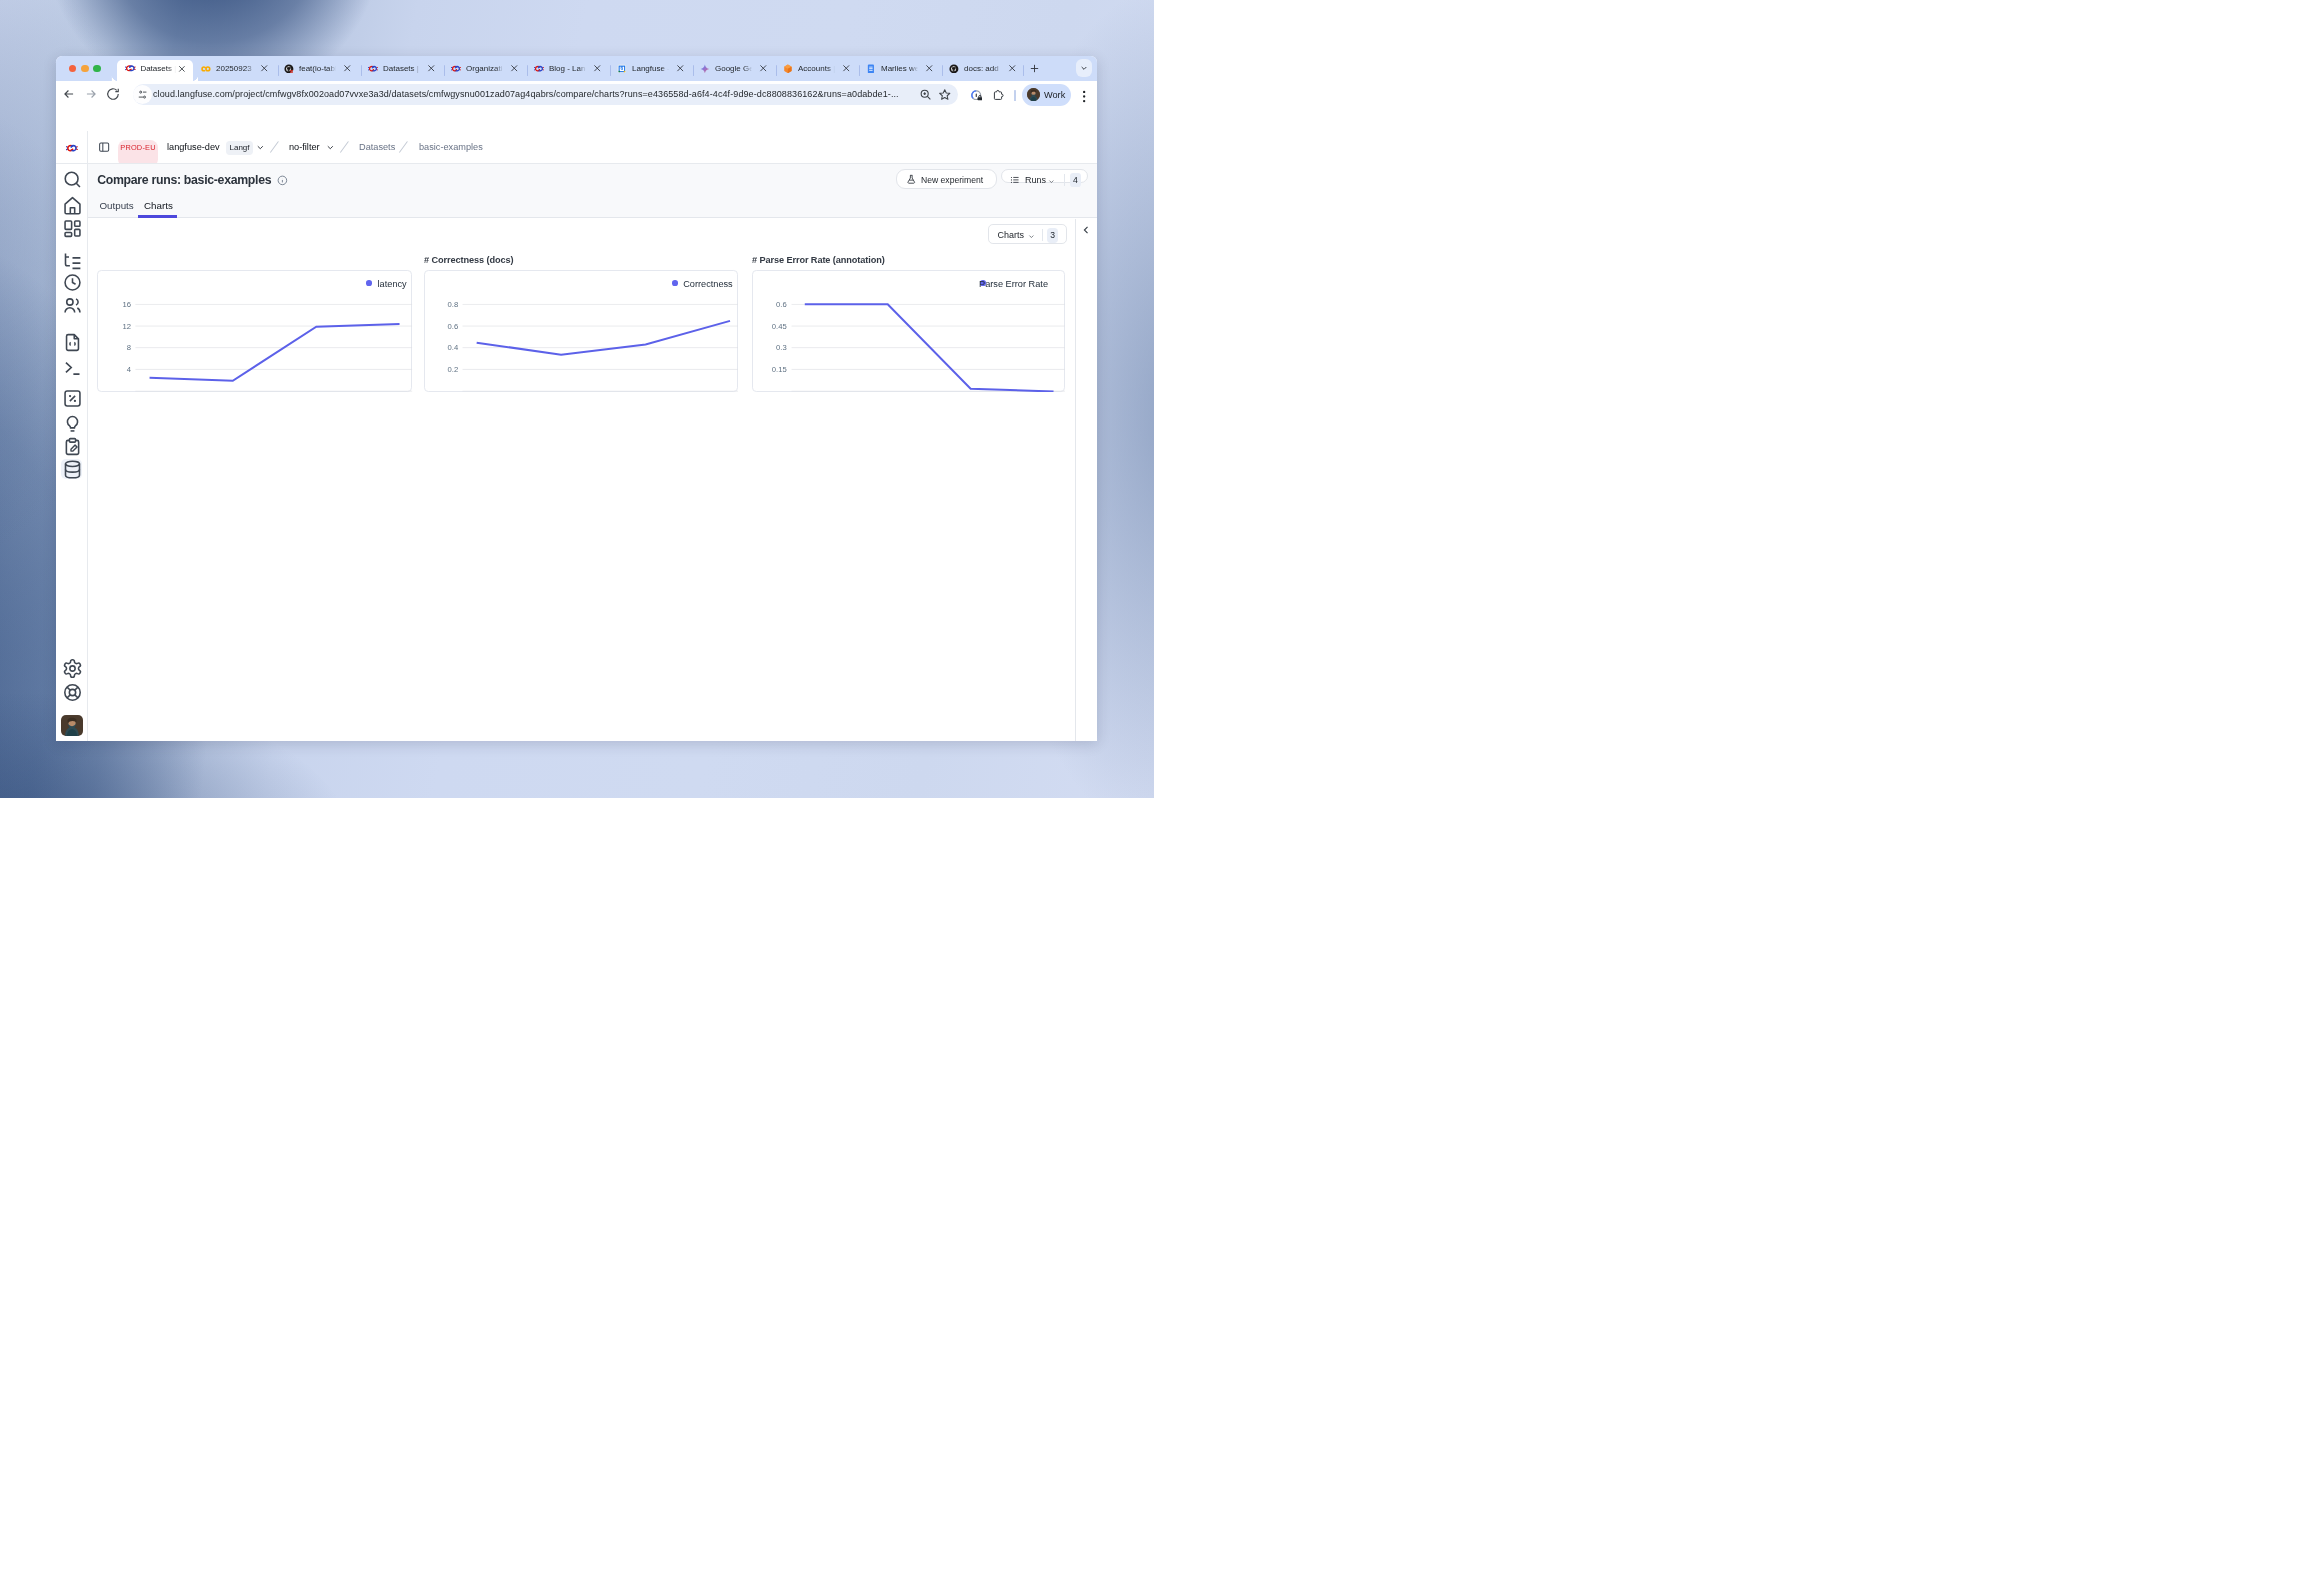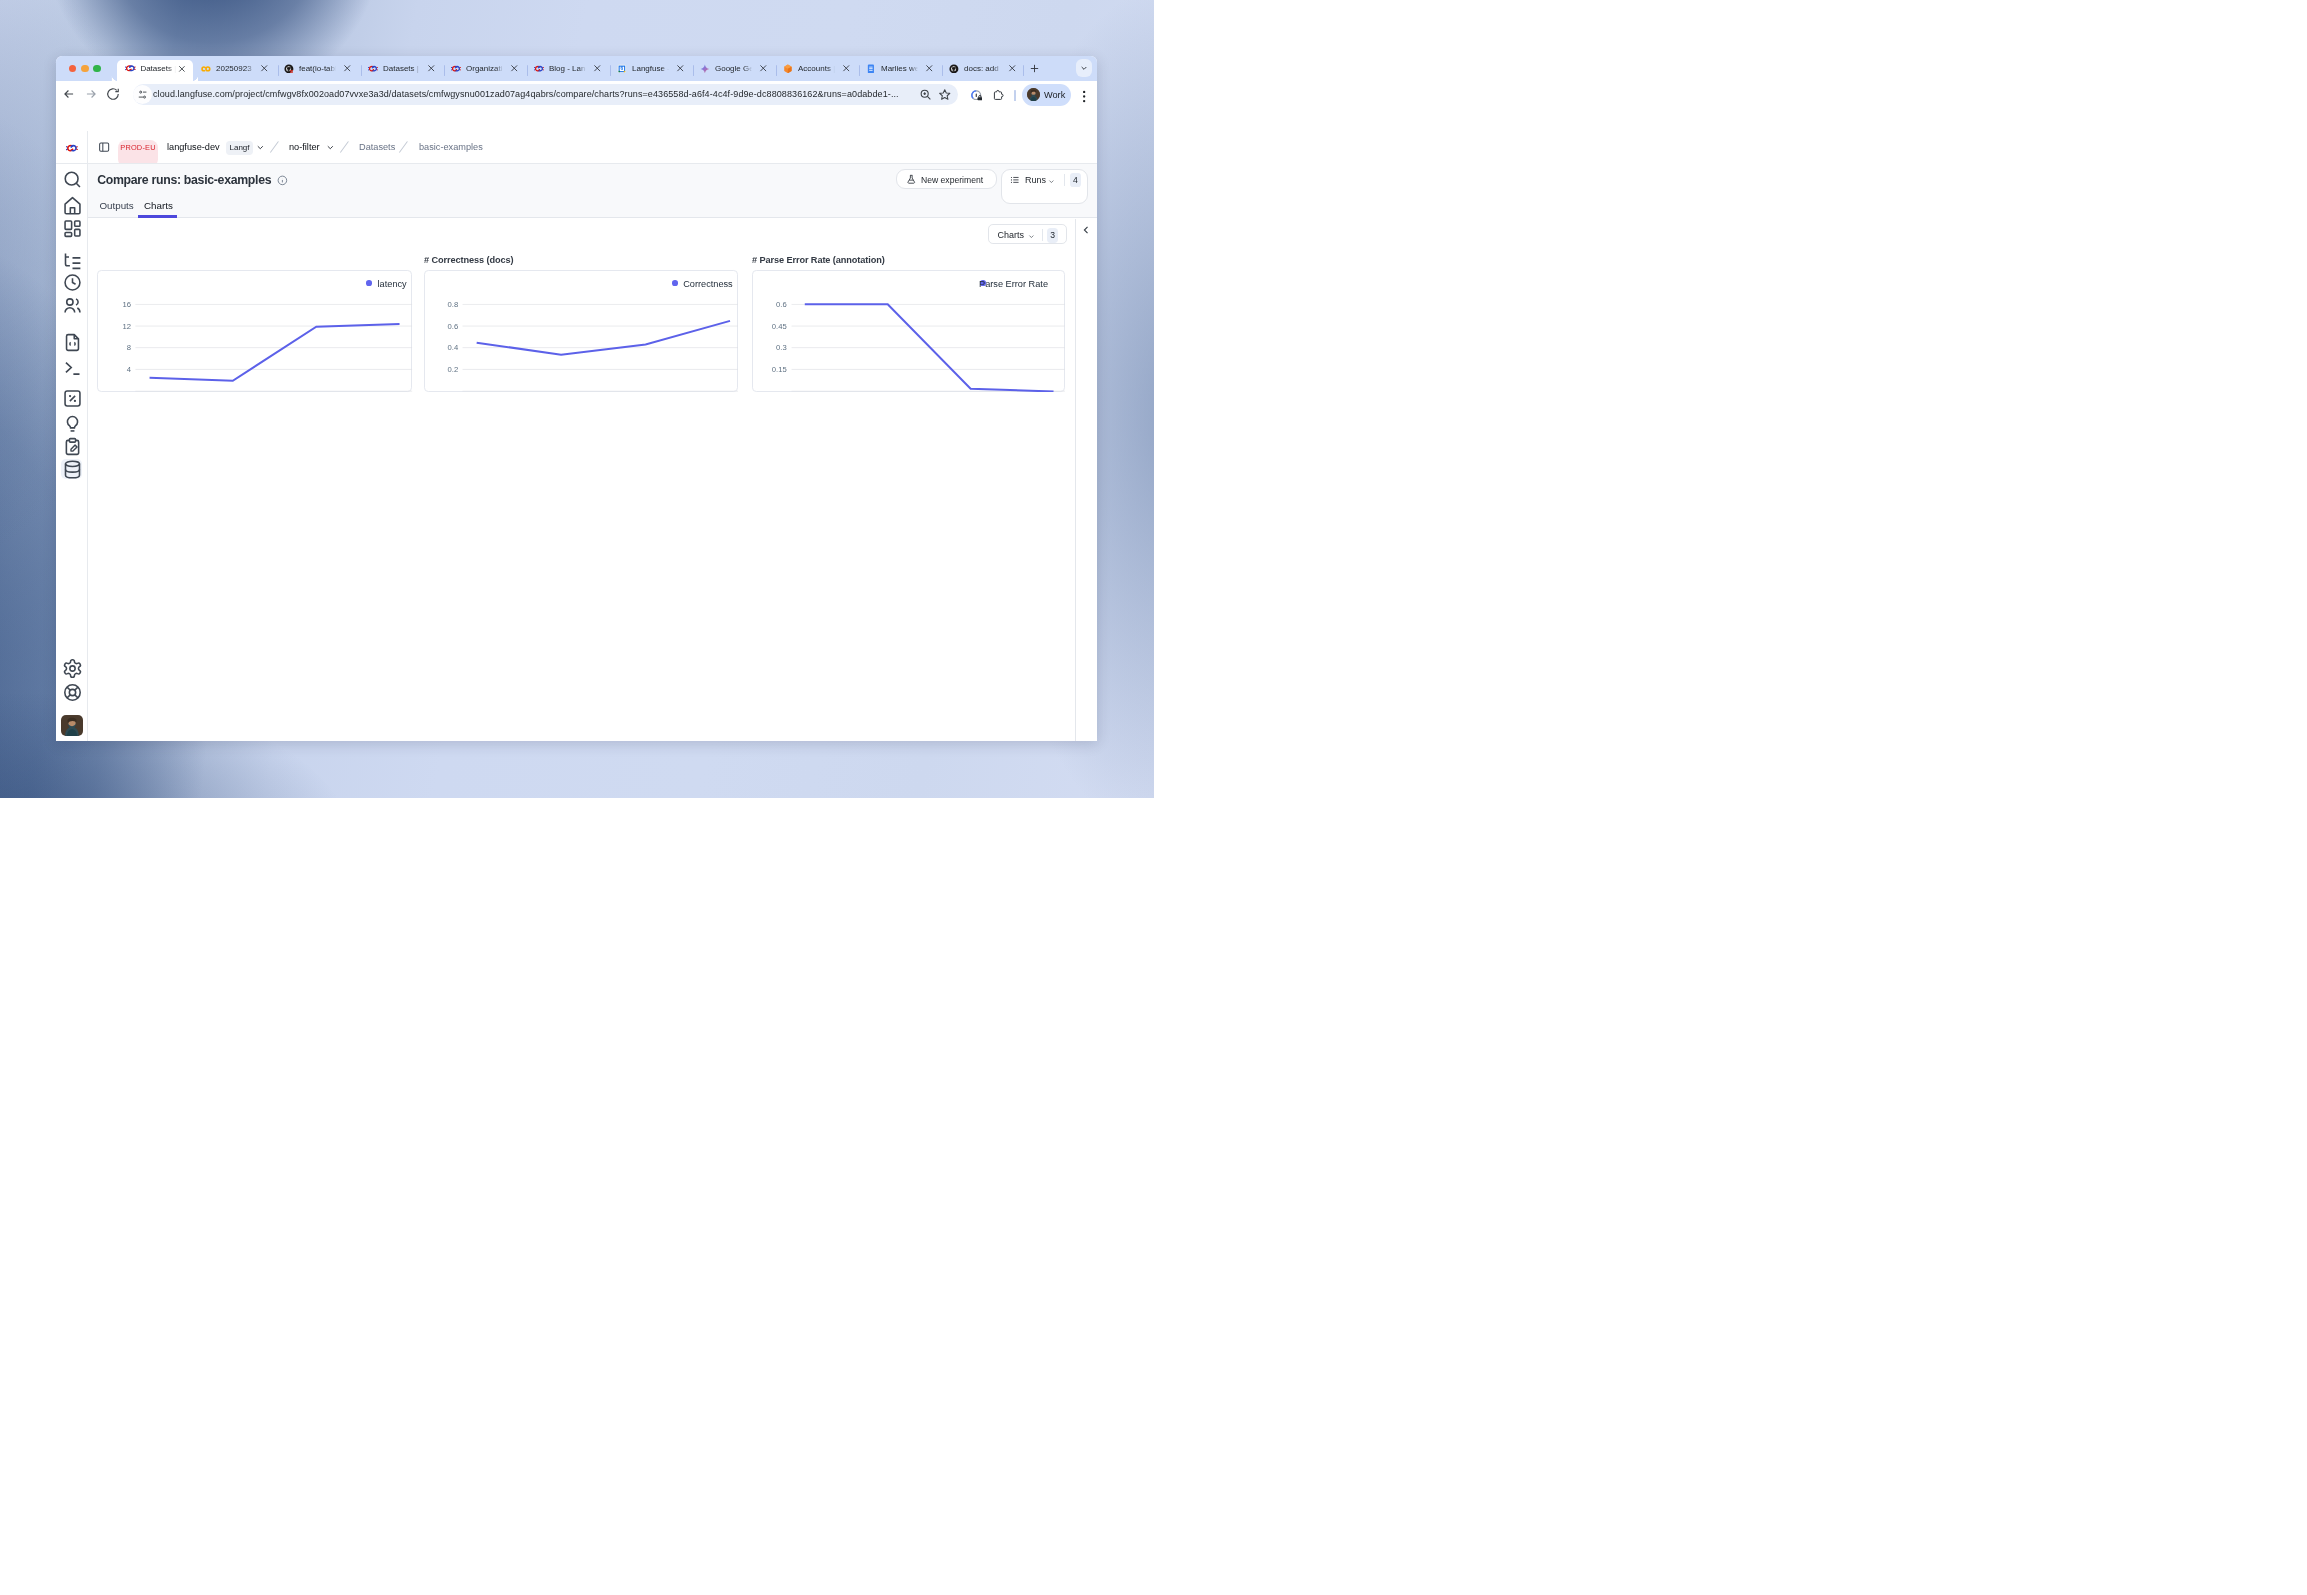--- a/index.html
+++ b/index.html
@@ -406,21 +406,21 @@
         <div style="position:absolute;left:11.4px;top:36px;font-size:9.8px;color:#3a4250;">Outputs</div>
         <div style="position:absolute;left:56px;top:36px;font-size:9.8px;color:#10151c;">Charts</div>
         <div style="position:absolute;left:50px;top:51px;width:39px;height:2.5px;background:#4d48dc;"></div>
         <div class="btn" style="left:808px;top:5.2px;width:101px;height:19.7px;">
           <svg style="position:absolute;left:9.2px;top:4.3px;width:10.5px;height:10.5px;color:#262b33" viewBox="0 0 24 24" fill="none" stroke="currentColor" stroke-width="1.9" stroke-linejoin="round">
               <path d="M9.5 3h5M10 3v6.2L4.8 18a1.9 1.9 0 0 0 1.7 3h11a1.9 1.9 0 0 0 1.7-3L14 9.2V3"></path>
               <path d="M7.5 14h9"></path>
             </svg>
         <div style="position:absolute;left:24px;top:4.9px;font-size:8.6px;color:#1c2127;">New experiment</div>
         </div>
-        <div class="btn" style="left:913px;top:5.2px;width:87px;height:35px;">
+        <div class="btn" style="left:913px;top:5.2px;width:87px;height:14px;">
           <svg style="position:absolute;left:8px;top:4.9px;width:9.8px;height:9.8px;color:#262b33" viewBox="0 0 24 24" fill="none" stroke="currentColor" stroke-width="2">
               <path d="M8 6h13M8 12h13M8 18h13"></path>
               <path d="M3.5 6h.01M3.5 12h.01M3.5 18h.01" stroke-width="2.6" stroke-linecap="round"></path>
             </svg>
           <div style="position:absolute;left:23px;top:4.6px;font-size:9px;color:#1c2127;">Runs</div>
           <svg style="position:absolute;left:46px;top:7.4px;width:6.8px;height:6.8px;color:#3c424c" viewBox="0 0 24 24" fill="none" stroke="currentColor" stroke-width="2.3">
               <path d="M5 9l7 7 7-7"></path>
             </svg>
           <div style="position:absolute;left:62px;top:3.7px;width:0.6px;height:12.3px;background:#e3e7ed;"></div>
           <div class="badge" style="left:68px;top:2.8px;width:10.8px;height:14.5px;line-height:14.5px;font-size:8.6px;">4</div>

